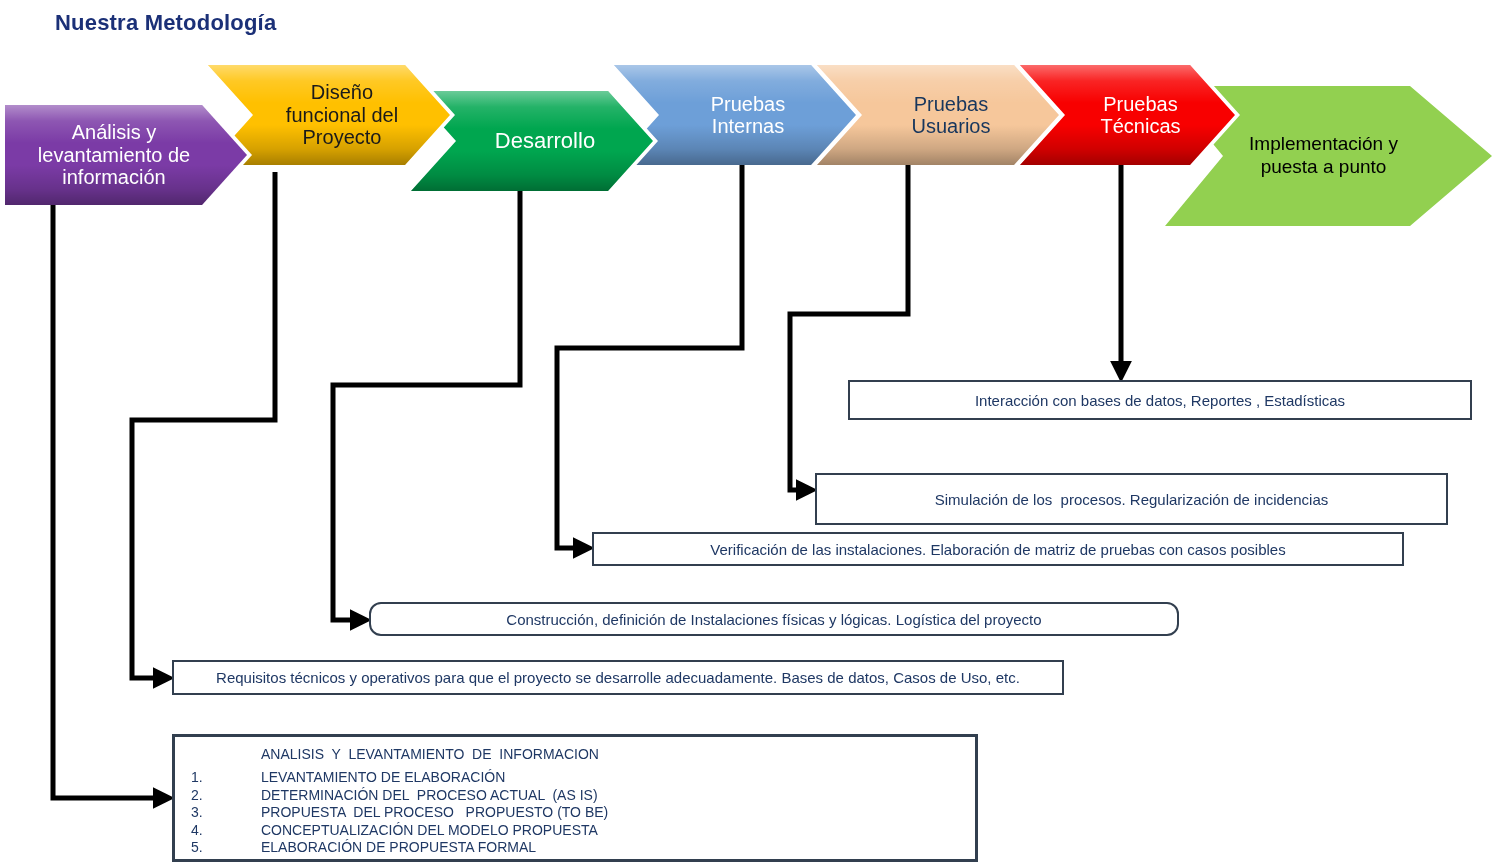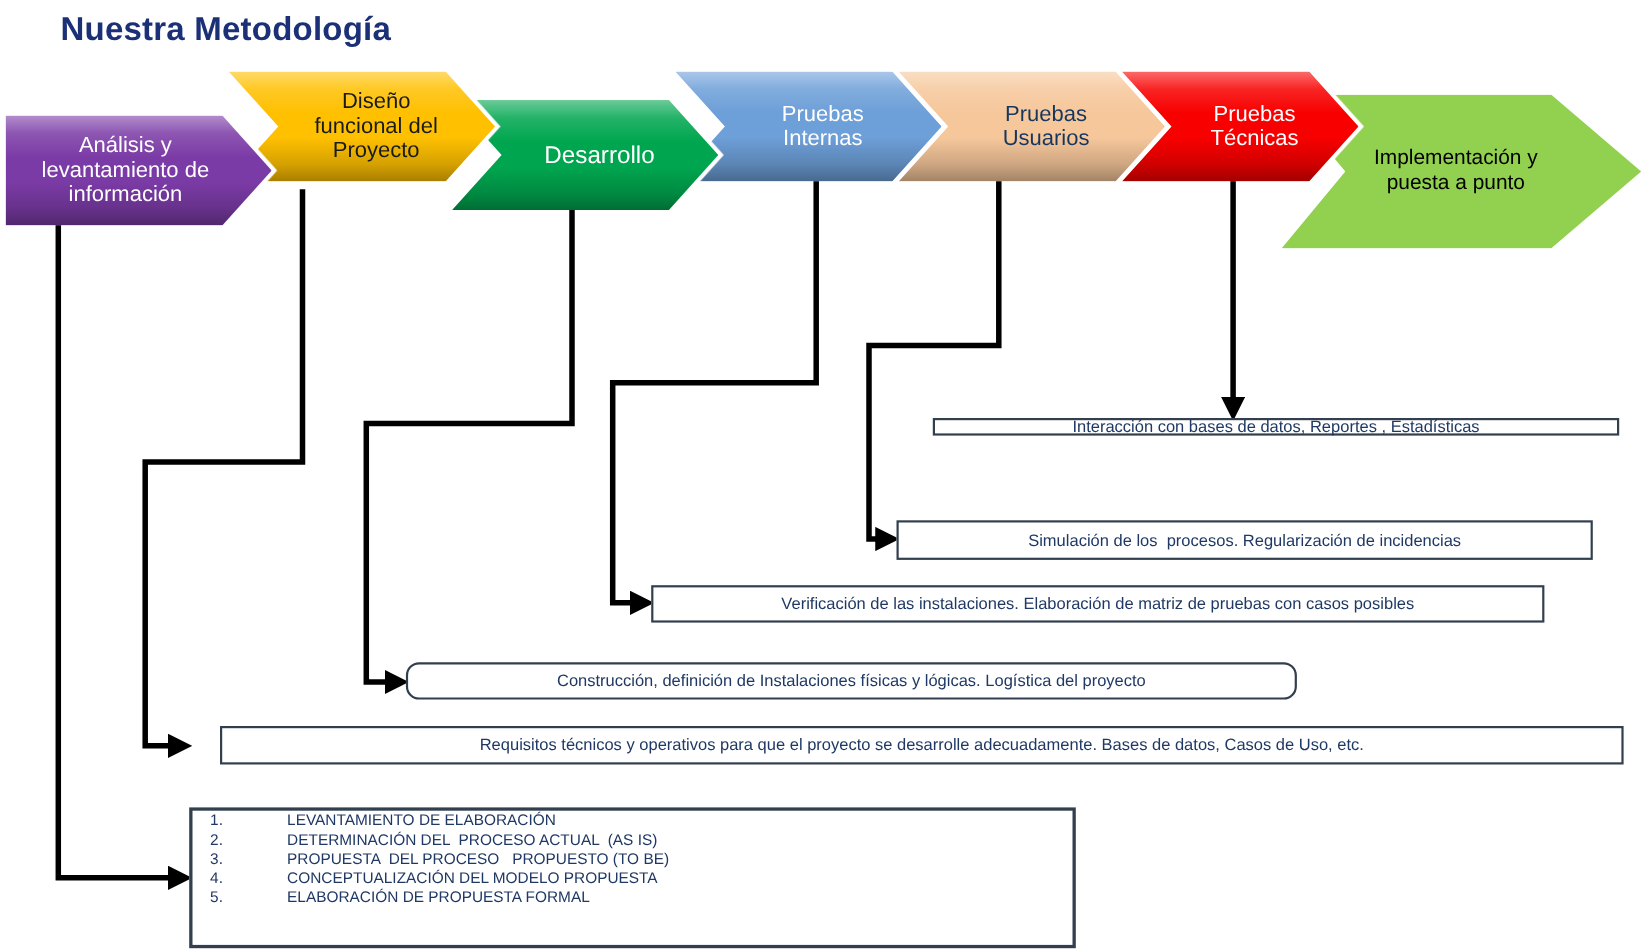--- a/index.html
+++ b/index.html
@@ -2,21 +2,21 @@
 <html><head>
 <meta charset="utf-8">
 <style>
   html,body{margin:0;padding:0;}
   body{
     width:1497px;height:864px;position:relative;background:#ffffff;
     font-family:"Liberation Sans", sans-serif;overflow:hidden;
   }
   .page-title{
     position:absolute;left:55px;top:10px;
-    font-size:30px;font-weight:bold;color:#1B3077;letter-spacing:0.2px;
+    font-size:22px;font-weight:bold;color:#1B3077;letter-spacing:0.2px;
   }
   
   .chev-wrap{position:absolute;top:65px;height:100px;filter:drop-shadow(5px 0 0 #ffffff);}
   .chev{
     width:100%;height:100%;display:flex;align-items:center;justify-content:center;
     text-align:center;font-size:20px;line-height:1.12;white-space:pre-line;
     clip-path:polygon(0 0, calc(100% - 45px) 0, 100% 50%, calc(100% - 45px) 100%, 0 100%, 45px 50%);
     background-image:linear-gradient(to bottom, rgba(255,255,255,.42) 0%, rgba(255,255,255,.14) 16%, rgba(255,255,255,0) 38%, rgba(0,0,0,0) 60%, rgba(0,0,0,.16) 84%, rgba(0,0,0,.34) 100%);
     padding:0 14px 0 40px;box-sizing:border-box;
   }
@@ -36,25 +36,25 @@
     padding:0 60px 0 50px;box-sizing:border-box;
   }
   
   #connectors{position:absolute;left:0;top:0;z-index:5;}
   
   .dbox{
     position:absolute;background:#ffffff;border:2px solid #323F4F;box-sizing:border-box;
     display:flex;align-items:center;justify-content:center;text-align:center;
     font-size:15px;color:#1F3864;white-space:pre-wrap;z-index:6;
   }
-  #box-interaccion{left:848px;top:380px;width:624px;height:16px;}
-  #box-simulacion{left:815px;top:473px;width:633px;height:36px;}
+  #box-interaccion{left:848px;top:380px;width:624px;height:40px;}
+  #box-simulacion{left:815px;top:473px;width:633px;height:52px;}
   #box-verificacion{left:592px;top:532px;width:812px;height:34px;}
   #box-construccion{left:369px;top:602px;width:810px;height:34px;border-radius:12px;}
-  #box-requisitos{left:172px;top:660px;width:1276px;height:35px;margin-left:28px;}
+  #box-requisitos{left:172px;top:660px;width:892px;height:35px;}
   
   .abox{
     position:absolute;left:172px;top:734px;width:806px;height:128px;
     background:#ffffff;border:3px solid #323F4F;box-sizing:border-box;
     color:#1F3864;z-index:6;font-size:14px;
   }
   .abox-header{margin:9px 0 7px 86px;white-space:pre-wrap;}
   .ab-list{counter-reset:n;}
   .ab-row{display:flex;line-height:17.5px;white-space:pre-wrap;}
   .ab-row::before{counter-increment:n;content:counter(n) ".";width:70px;padding-left:16px;flex:none;}
@@ -108,20 +108,21 @@
   <polyline points="1121,160 1121,364" fill="none" stroke="#000" stroke-width="5" marker-end="url(#ah)"></polyline>
 </svg>
 
 <div class="dbox" id="box-interaccion">Interacción con bases de datos, Reportes , Estadísticas</div>
 <div class="dbox" id="box-simulacion">Simulación de los  procesos. Regularización de incidencias</div>
 <div class="dbox" id="box-verificacion">Verificación de las instalaciones. Elaboración de matriz de pruebas con casos posibles</div>
 <div class="dbox" id="box-construccion">Construcción, definición de Instalaciones físicas y lógicas. Logística del proyecto</div>
 <div class="dbox" id="box-requisitos">Requisitos técnicos y operativos para que el proyecto se desarrolle adecuadamente. Bases de datos, Casos de Uso, etc.</div>
 
 <div class="abox">
+  <div class="abox-header">ANALISIS  Y  LEVANTAMIENTO  DE  INFORMACION</div>
   <div class="ab-list">
     <div class="ab-row">LEVANTAMIENTO DE ELABORACIÓN</div>
     <div class="ab-row">DETERMINACIÓN DEL  PROCESO ACTUAL  (AS IS)</div>
     <div class="ab-row">PROPUESTA  DEL PROCESO   PROPUESTO (TO BE)</div>
     <div class="ab-row">CONCEPTUALIZACIÓN DEL MODELO PROPUESTA</div>
     <div class="ab-row">ELABORACIÓN DE PROPUESTA FORMAL</div>
   </div>
 </div>
 
 </body></html>

